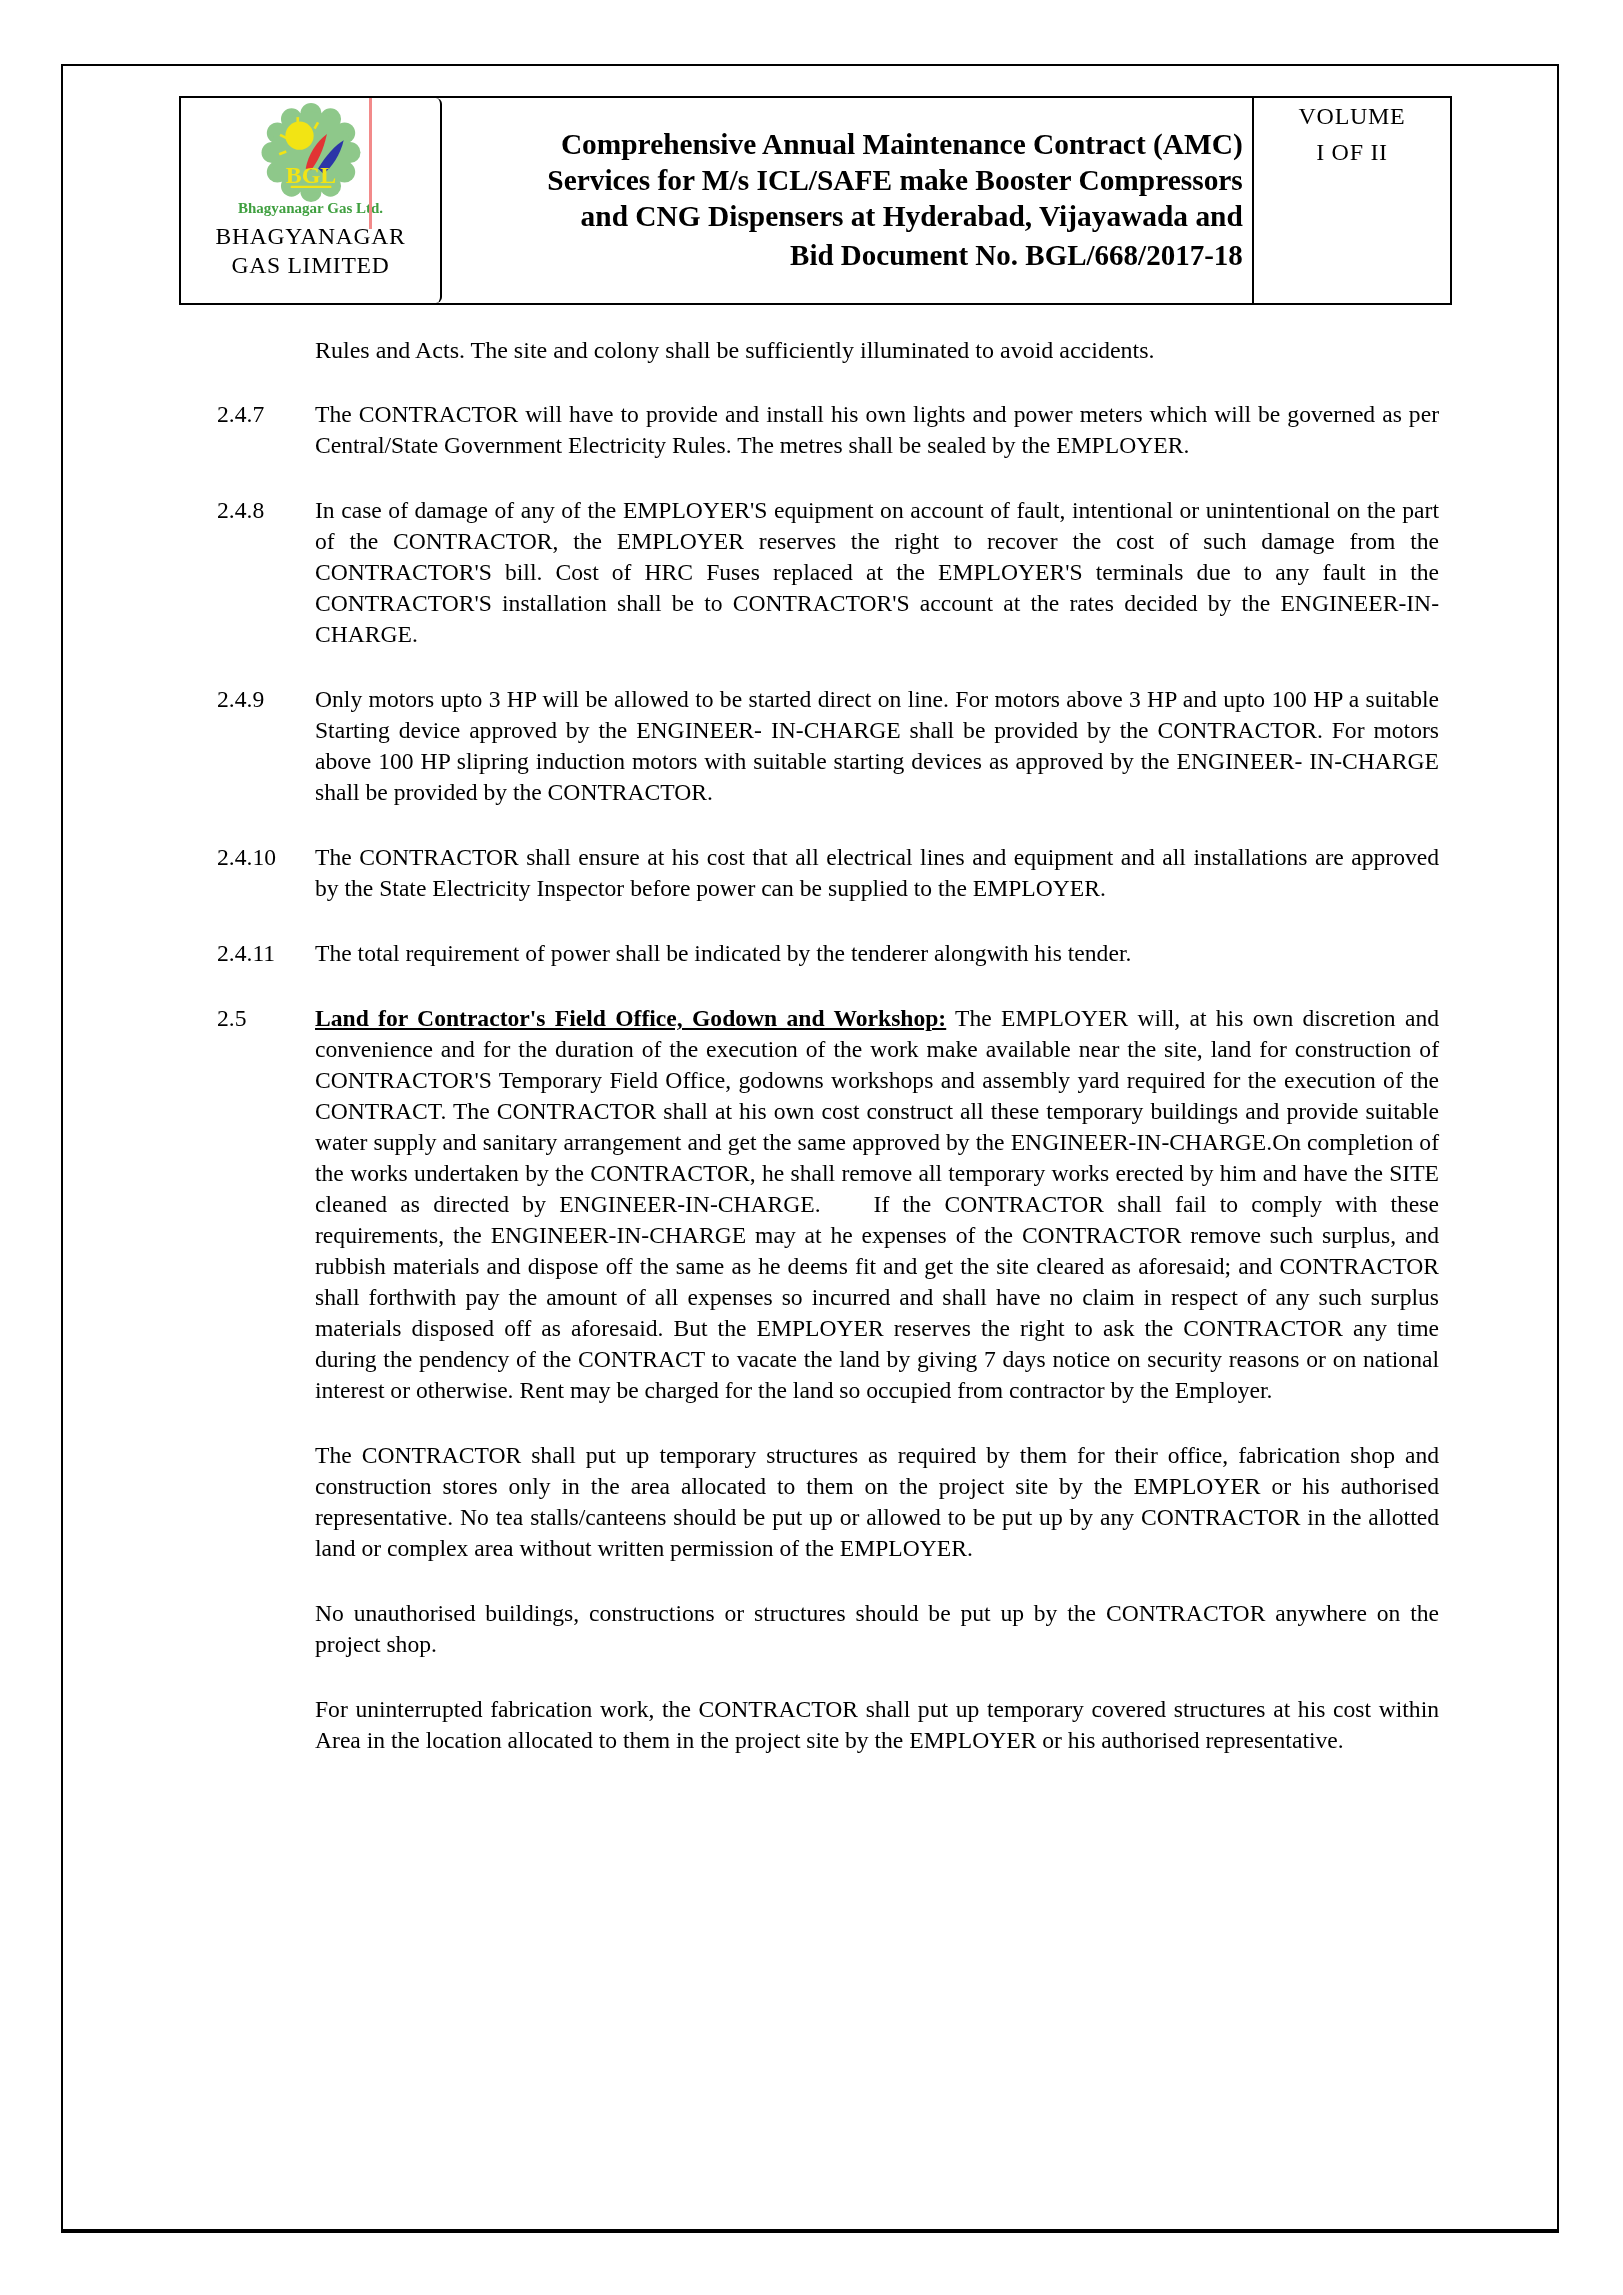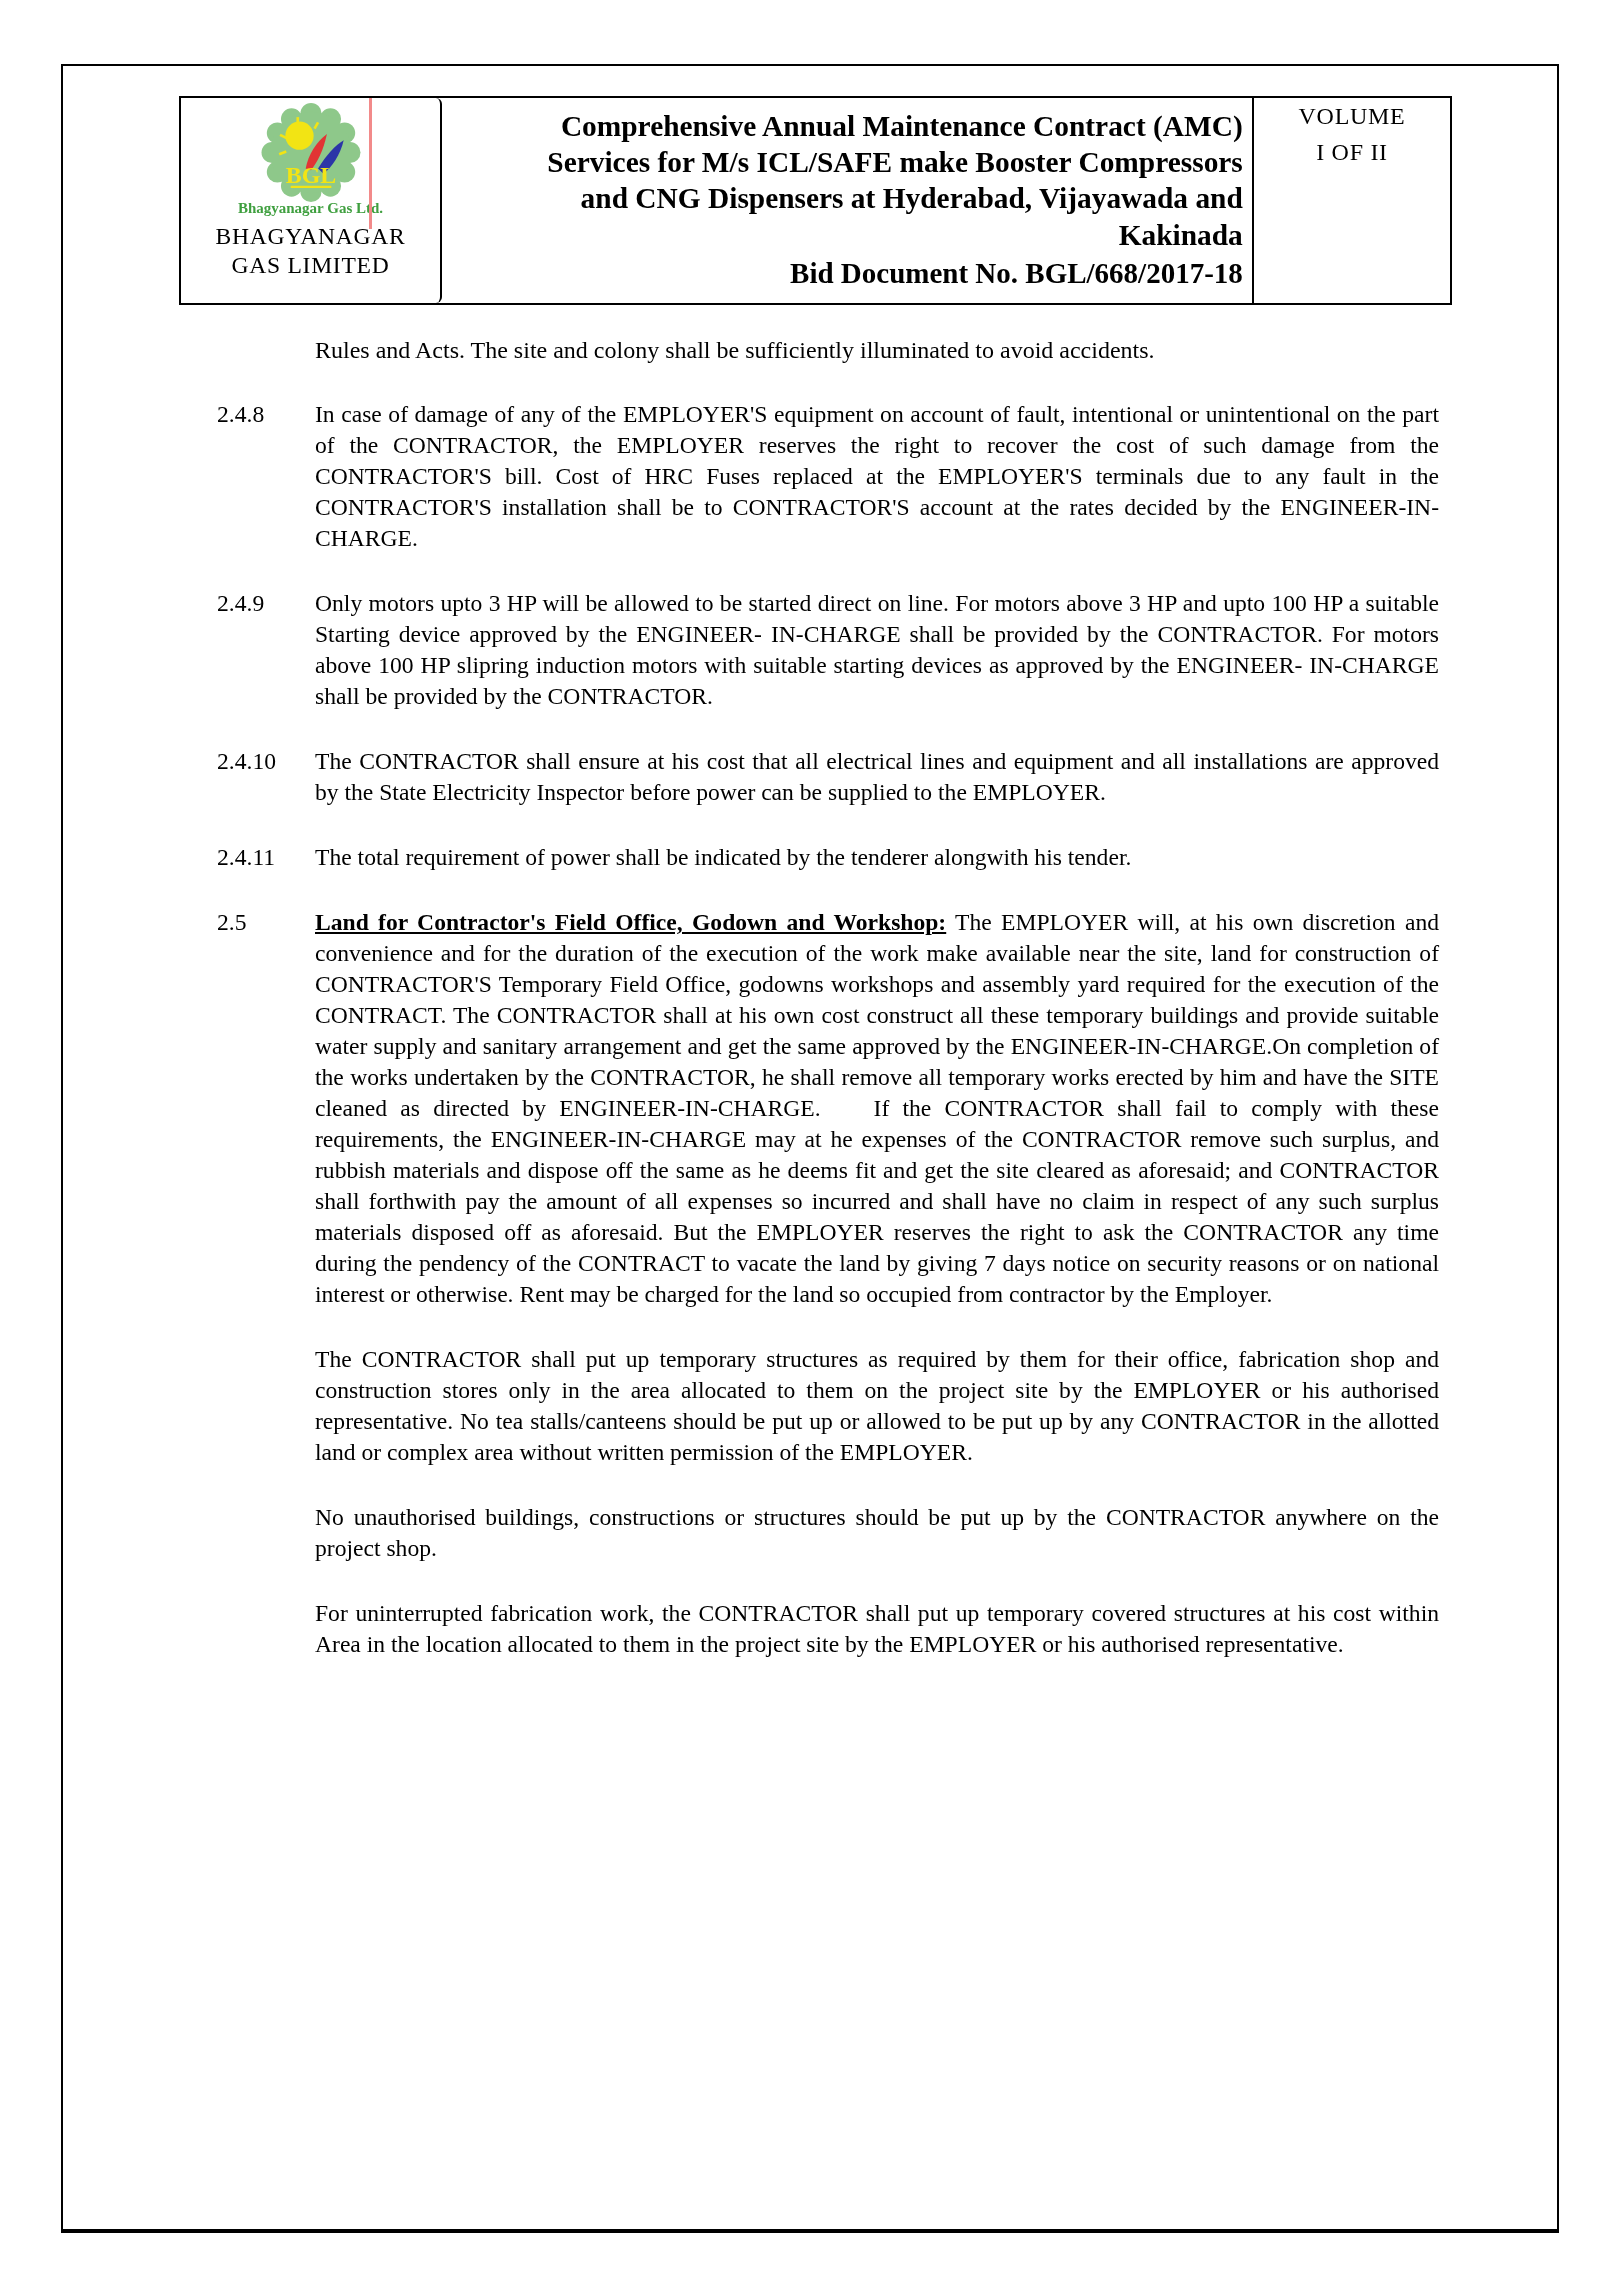--- a/index.html
+++ b/index.html
@@ -93,34 +93,37 @@
       <div class="company-name">
         <div>BHAGYANAGAR</div>
         <div>GAS LIMITED</div>
       </div>
     </div>
 
     <div class="hcell title-cell">
       <div class="title-line">Comprehensive Annual Maintenance Contract (AMC)</div>
       <div class="title-line">Services for M/s ICL/SAFE make Booster Compressors</div>
       <div class="title-line">and CNG Dispensers at Hyderabad, Vijayawada and</div>
-      <div class="title-line">Kakinada</div>
       <div class="doc-no">Bid Document No. BGL/668/2017-18</div>
     </div>
 
     <div class="hcell volume-cell">
       <div class="volume-line">VOLUME</div>
       <div class="volume-line">I OF II</div>
     </div>
   </div>
 
   <div class="content">
 
     <div class="intro">Rules and Acts. The site and colony shall be sufficiently illuminated to avoid accidents.</div>
 
+    <div class="clause">
+      <div class="clause-num">2.4.7</div>
+      <div class="clause-text">The CONTRACTOR will have to provide and install his own lights and power meters which will be governed as per Central/State Government Electricity Rules. The metres shall be sealed by the EMPLOYER.</div>
+    </div>
 
     <div class="clause">
       <div class="clause-num">2.4.8</div>
       <div class="clause-text">In case of damage of any of the EMPLOYER'S equipment on account of fault, intentional or unintentional on the part of the CONTRACTOR, the EMPLOYER reserves the right to recover the cost of such damage from the CONTRACTOR'S bill. Cost of HRC Fuses replaced at the EMPLOYER'S terminals due to any fault in the CONTRACTOR'S installation shall be to CONTRACTOR'S account at the rates decided by the ENGINEER-IN-CHARGE.</div>
     </div>
 
     <div class="clause">
       <div class="clause-num">2.4.9</div>
       <div class="clause-text">Only motors upto 3 HP will be allowed to be started direct on line. For motors above 3 HP and upto 100 HP a suitable Starting device approved by the ENGINEER- IN-CHARGE shall be provided by the CONTRACTOR. For motors above 100 HP slipring induction motors with suitable starting devices as approved by the ENGINEER- IN-CHARGE shall be provided by the CONTRACTOR.</div>
     </div>

